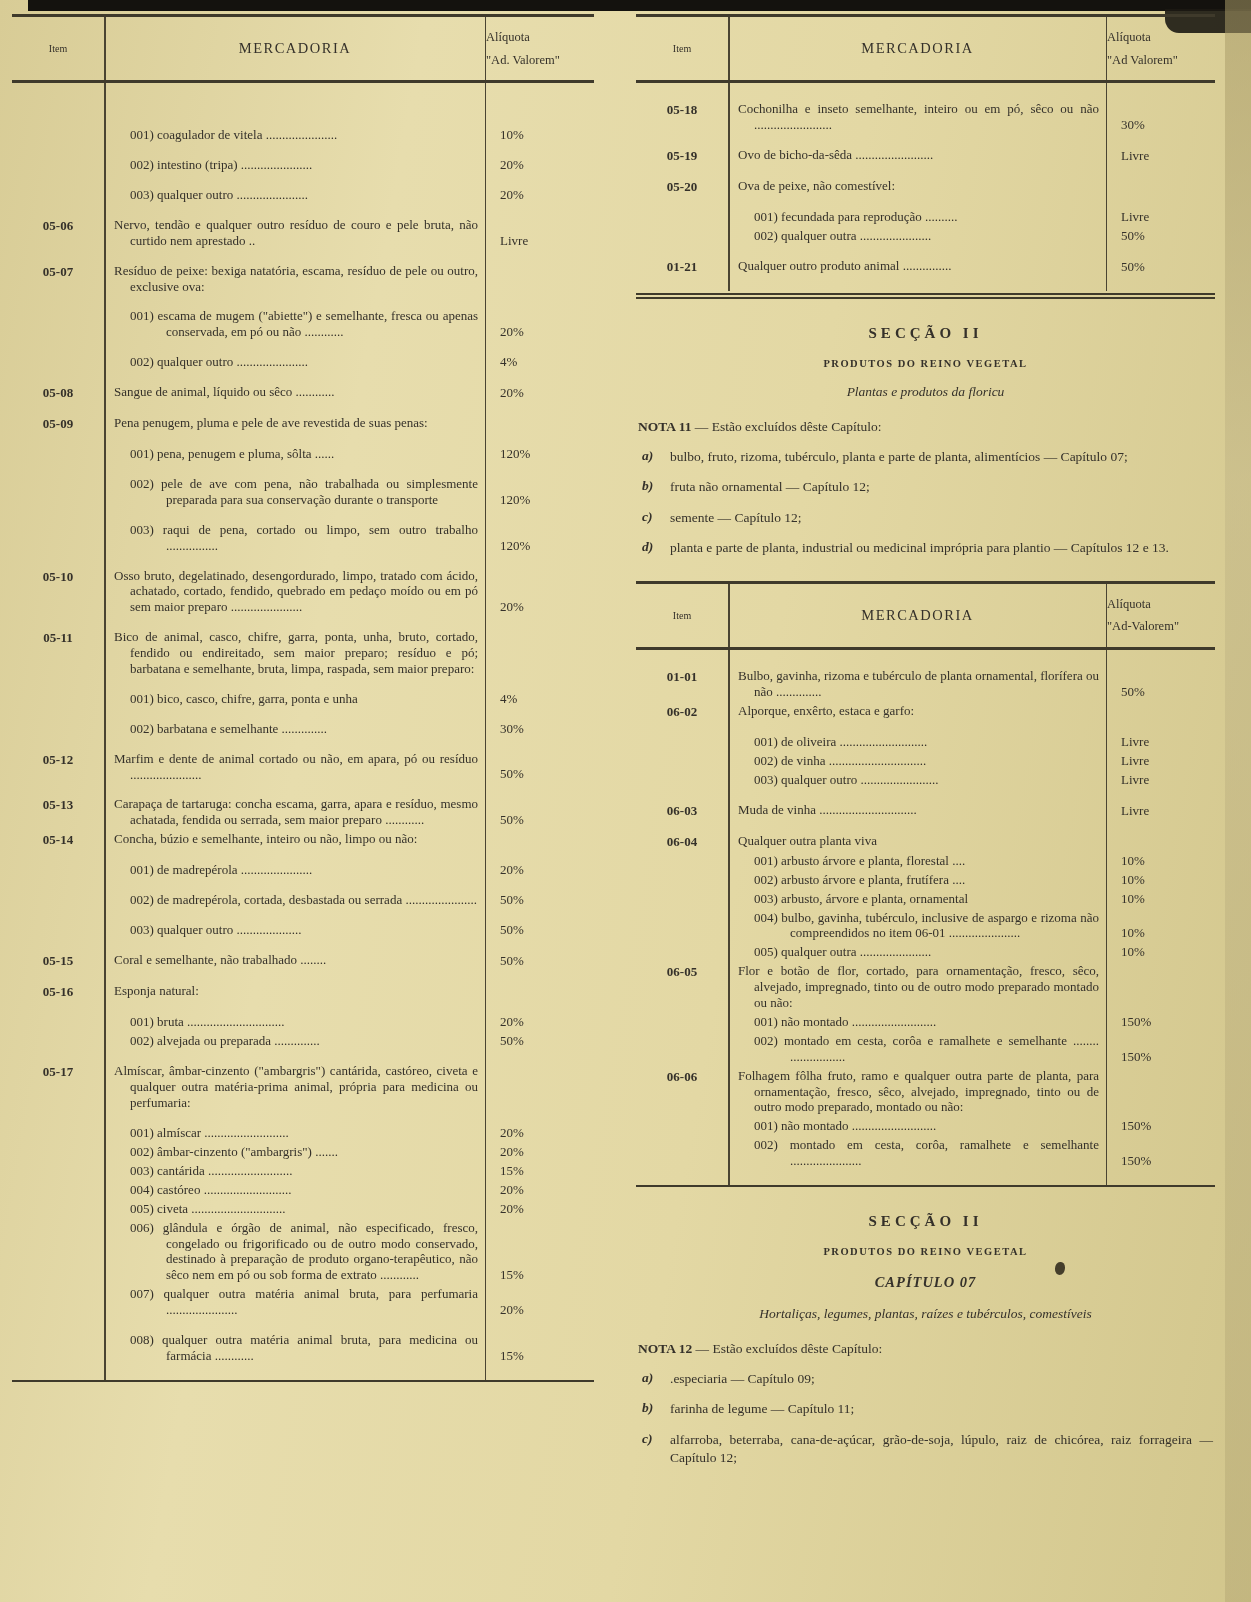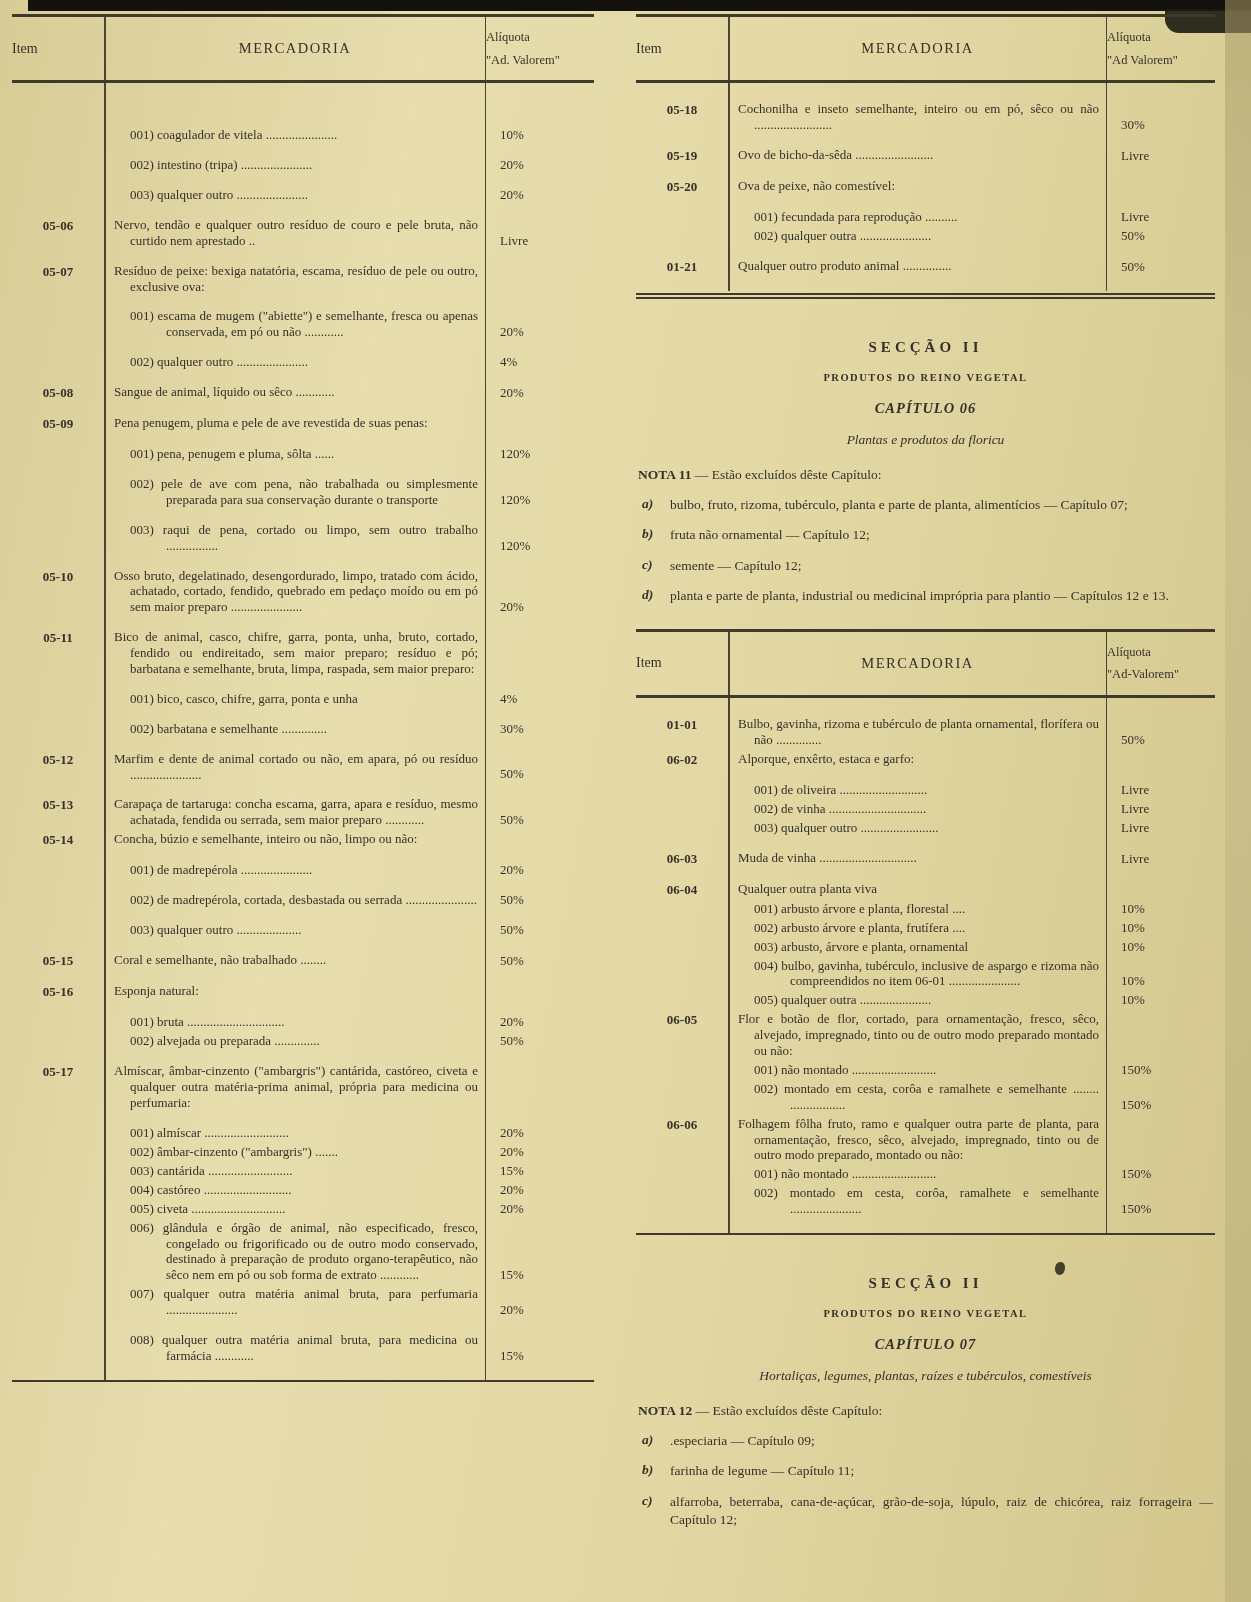--- a/index.html
+++ b/index.html
@@ -55,21 +55,21 @@
     border-bottom: 3px solid #3f3a2b;
   }
   .t-header::before, .t-body::before {
     content: ""; position: absolute; left: 92px; top: 0; bottom: 0;
     width: 1.5px; background: #4a4432;
   }
   .t-header::after, .t-body::after {
     content: ""; position: absolute; right: 108px; top: 0; bottom: 0;
     width: 1.5px; background: #4a4432;
   }
-  .h-item { text-align: left; font-size: 14px; }
+  .h-item { text-align: center; font-size: 10px; }
   .h-merc { text-align: center; font-weight: normal; font-size: 14.5px; letter-spacing: 1.5px; }
   .h-aliq { font-size: 12.5px; line-height: 1.8; }
   .t-body { position: relative; padding: 4px 0 16px; }
   .t-body.pad-lg { padding-top: 30px; }
 
   .trow { display: flex; margin-top: 3px; }
   .trow.gap { margin-top: 14px; }
   .c-item { width: 92px; flex: none; text-align: center; font-weight: bold; font-size: 13px; padding-top: 1px; }
   .c-desc {
     flex: 1; font-size: 13px; line-height: 1.22;
@@ -78,21 +78,21 @@
   }
   .sub .c-desc { padding-left: 62px; text-indent: -36px; }
   .c-rate { width: 108px; flex: none; font-size: 13px; padding-left: 14px; align-self: flex-end; }
 
   .double-rule {
     height: 6px; margin-top: 2px;
     border-top: 2px solid #3f3a2b; border-bottom: 2px solid #3f3a2b;
   }
 
   
-  .section-block { padding: 32px 2px 24px; }
+  .section-block { padding: 18px 2px 24px; }
   .secao   { margin: 8px 0 0; text-align: center; font-size: 15px; font-weight: bold; letter-spacing: 4px; }
   .produtos{ margin-top: 16px; text-align: center; font-size: 10.5px; font-weight: bold; letter-spacing: 1.5px; }
   .capitulo{ margin: 17px 0 0; text-align: center; font-size: 14.5px; font-weight: bold; font-style: italic; letter-spacing: 1px; }
   .subtitle{ margin-top: 15px; text-align: center; font-style: italic; font-size: 13.5px; }
   .nota    { margin: 19px 0 0; font-size: 13.5px; }
   .nota-label { font-weight: bold; }
   .note-item { display: flex; margin-top: 13px; font-size: 13.5px; }
   .nl { width: 32px; flex: none; font-style: italic; font-weight: bold; padding-left: 4px; }
   .nt { flex: 1; text-align: justify; line-height: 1.3; }
 </style>
@@ -340,21 +340,20 @@
               <div class="c-rate">50%</div>
             </div>
           </div>
       </div>
 
       <div class="double-rule"></div>
 
       <div class="section-block">
         <h2 class="secao">SECÇÃO II</h2>
         <div class="produtos">PRODUTOS DO REINO VEGETAL</div>
-        <h3 class="capitulo">CAPÍTULO 06</h3>
         <div class="subtitle">Plantas e produtos da floricu</div>
         <p class="nota">
           <span class="nota-label">NOTA 11</span>
           <span>— Estão excluídos dêste Capítulo:</span>
         </p>
         <div class="note-item">
           <span class="nl">a)</span>
           <span class="nt">bulbo, fruto, rizoma, tubérculo, planta e parte de planta, alimentícios — Capítulo 07;</span>
         </div>
         <div class="note-item">

